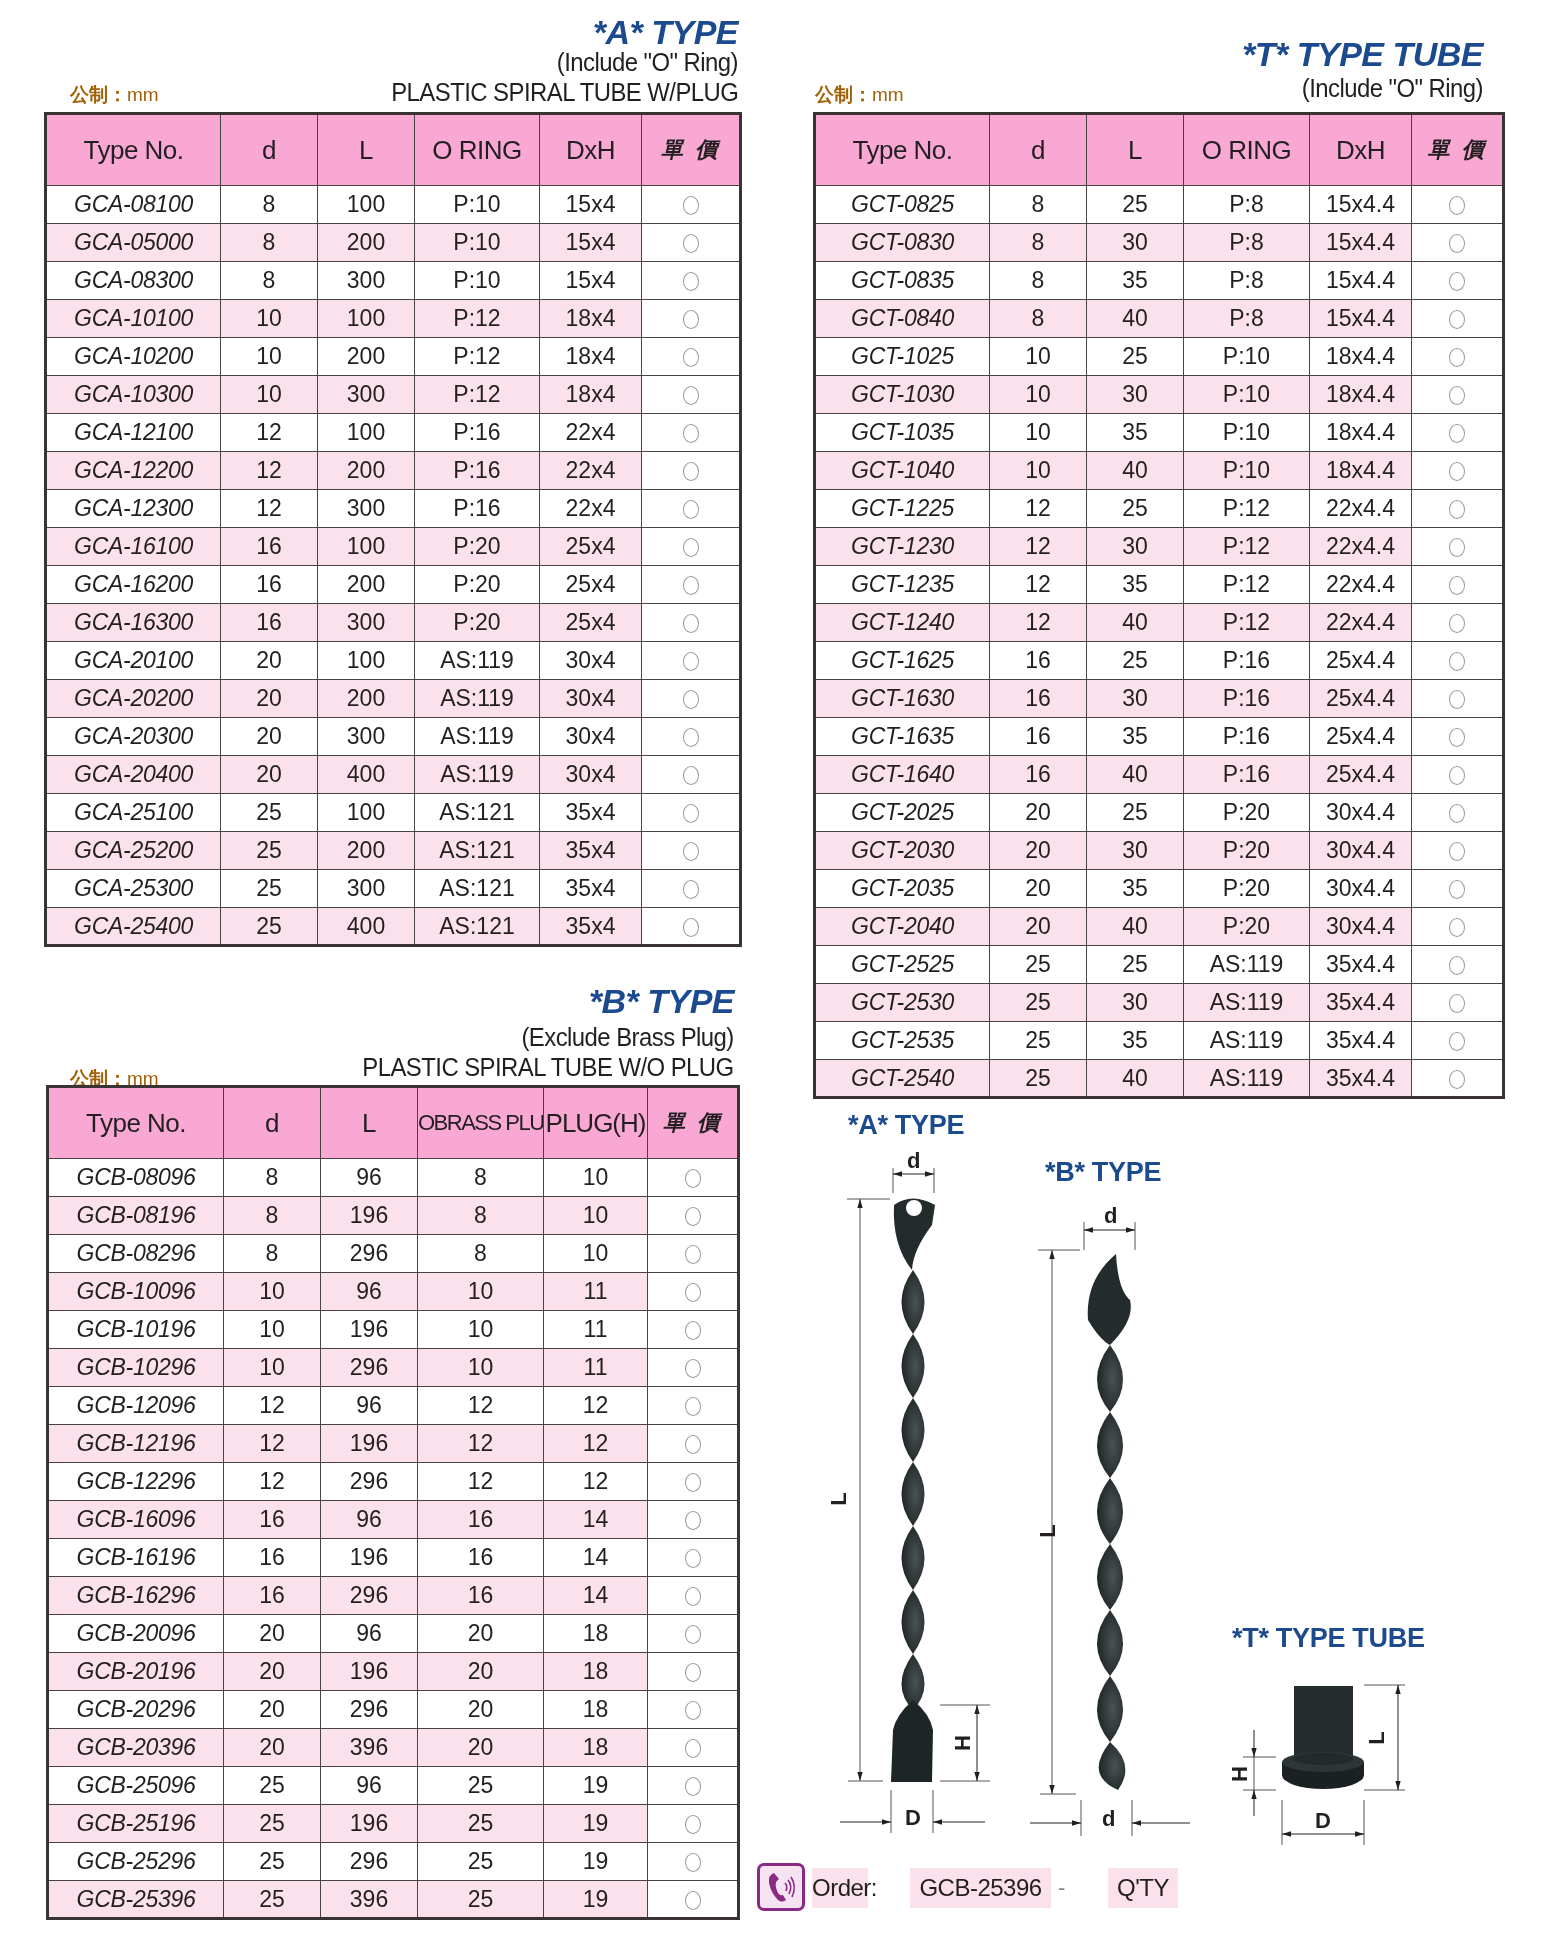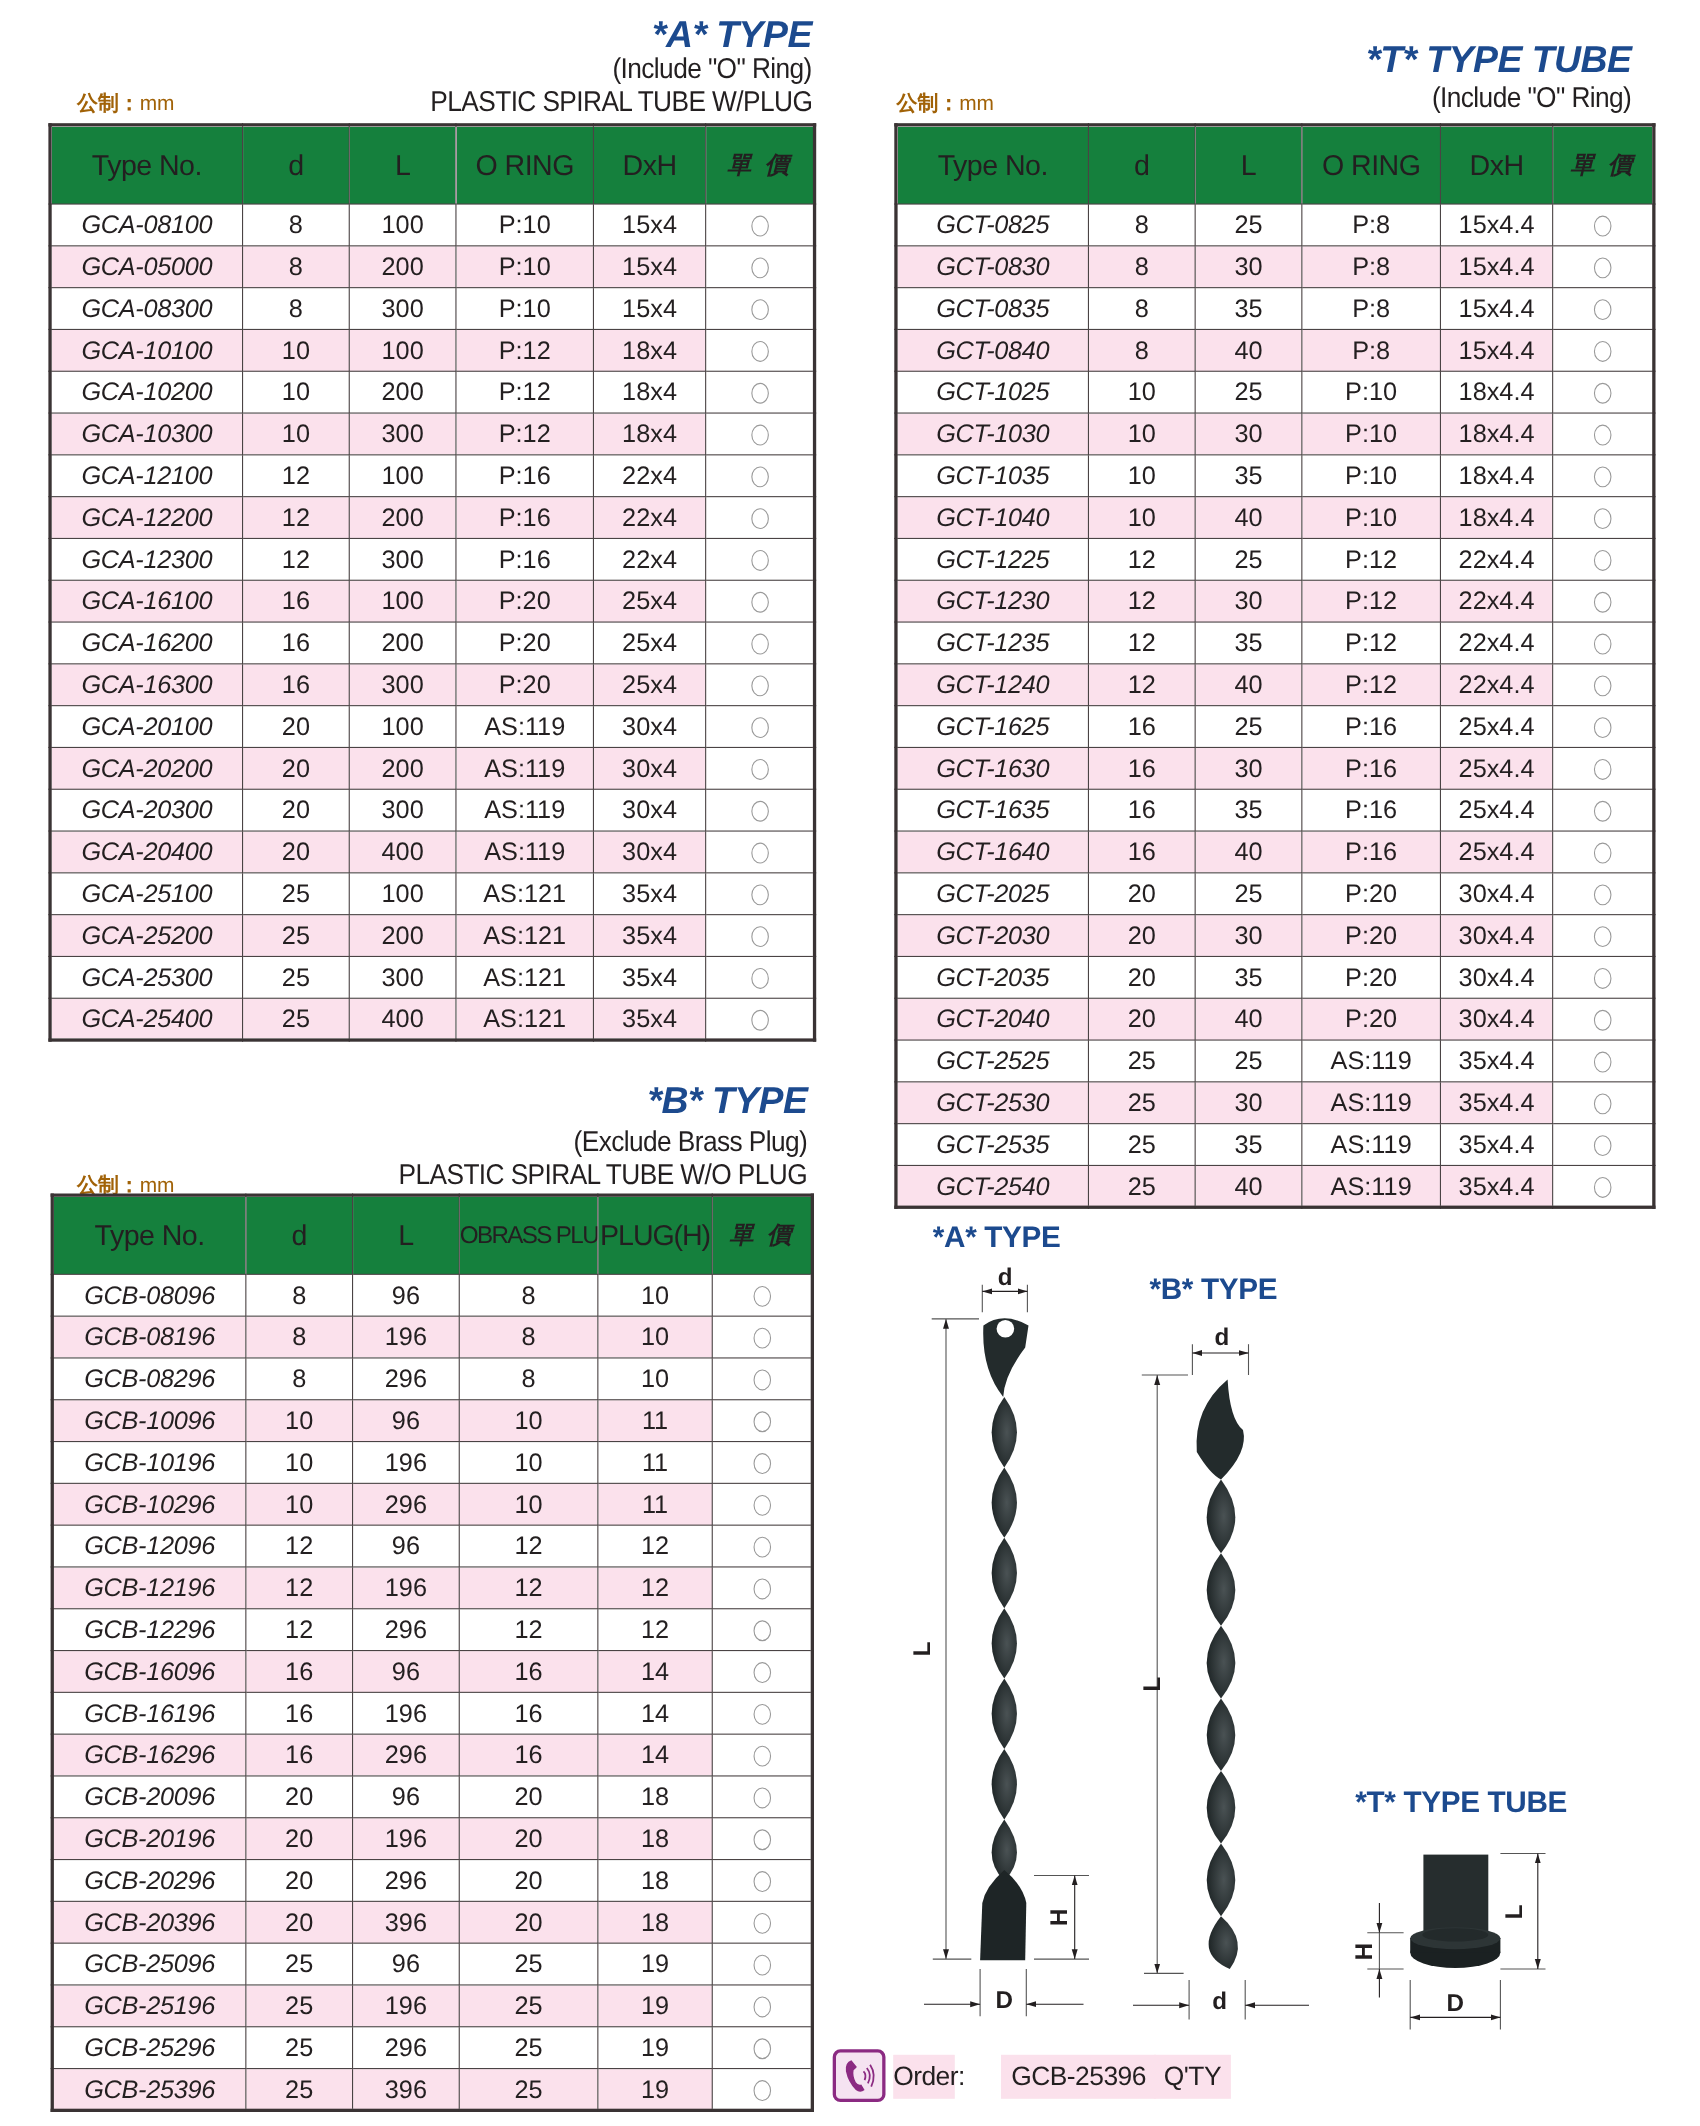--- a/index.html
+++ b/index.html
@@ -6,21 +6,21 @@
   html, body { width: 1545px; height: 1933px; background: #ffffff; overflow: hidden; }
   body { position: relative; font-family: "Liberation Sans", "DejaVu Sans", sans-serif; color: #231f20; }
 
   .title-type { position: absolute; font-weight: bold; font-style: italic; color: #1c4a8e; font-size: 34px; line-height: 36px; text-align: right; letter-spacing: -0.5px; }
   .subtitle { position: absolute; font-size: 26px; line-height: 30px; text-align: right; color: #231f20; letter-spacing: -0.6px; transform: scaleX(0.92); transform-origin: right center; }
   .unit { position: absolute; font-size: 19px; line-height: 22px; font-weight: bold; color: #a16207; }
   .unit .mm { font-weight: normal; }
 
   table.spec { position: absolute; border-collapse: collapse; table-layout: fixed; border: 3px solid #3a3334; }
   table.spec th, table.spec td { border: 1.5px solid #4a4344; text-align: center; vertical-align: middle; padding: 0; overflow: hidden; white-space: nowrap; }
-  table.spec th { background: #15803d; height: 72px; font-weight: normal; font-size: 26px; color: #231f20; letter-spacing: -0.5px; }
+  table.spec th { background: #f9a8d4; height: 72px; font-weight: normal; font-size: 26px; color: #231f20; letter-spacing: -0.5px; }
   table.spec th.th-price { font-weight: bold; font-size: 22px; letter-spacing: 3px; font-style: italic; }
   table.spec th.th-small { font-size: 22px; letter-spacing: -1.5px; transform-origin: center; }
   table.spec td { height: 38px; font-size: 23px; color: #231f20; }
   table.spec td.type { font-style: italic; letter-spacing: -0.3px; }
   table.spec tr.alt td { background: #fbe1ec; }
   table.spec tr.alt td.price { background: #ffffff; }
   .radio { display: inline-block; width: 16px; height: 19px; border: 1.2px solid #9a9a9a; border-radius: 50%; vertical-align: middle; background: #fff; }
 
   .diag-title { position: absolute; font-weight: bold; color: #1c4a8e; font-size: 27px; line-height: 30px; letter-spacing: -0.3px; }
   .dim { position: absolute; font-size: 22px; font-weight: bold; color: #231f20; line-height: 22px; }
@@ -737,13 +737,13 @@
 
 <div class="order-icon">
   <svg width="34" height="36" viewBox="0 0 34 36">
     <path d="M10,4 Q4,6 5,14 Q7,24 14,31 Q18,34 22,31 L19,26 Q16,27 14,24 Q11,18 12,13 Q14,11 15,10 Z" fill="#8b2a82"></path>
     <path d="M21,14 Q24,17 22,22 M24,11 Q29,17 25,25 M27,8 Q33,17 28,28" stroke="#8b2a82" stroke-width="1.6" fill="none"></path>
   </svg>
 </div>
 <div class="order-pill" style="left:812px; width:56px;">Order:</div>
 <div class="order-pill" style="left:910px; width:141px;">GCB-25396</div>
 <div class="order-sep" style="left:1058px; width:14px;">-</div>
-<div class="order-pill" style="left:1049px; width:70px;">Q'TY</div>
+<div class="order-pill" style="left:1108px; width:70px;">Q'TY</div>
 
 </body></html>

